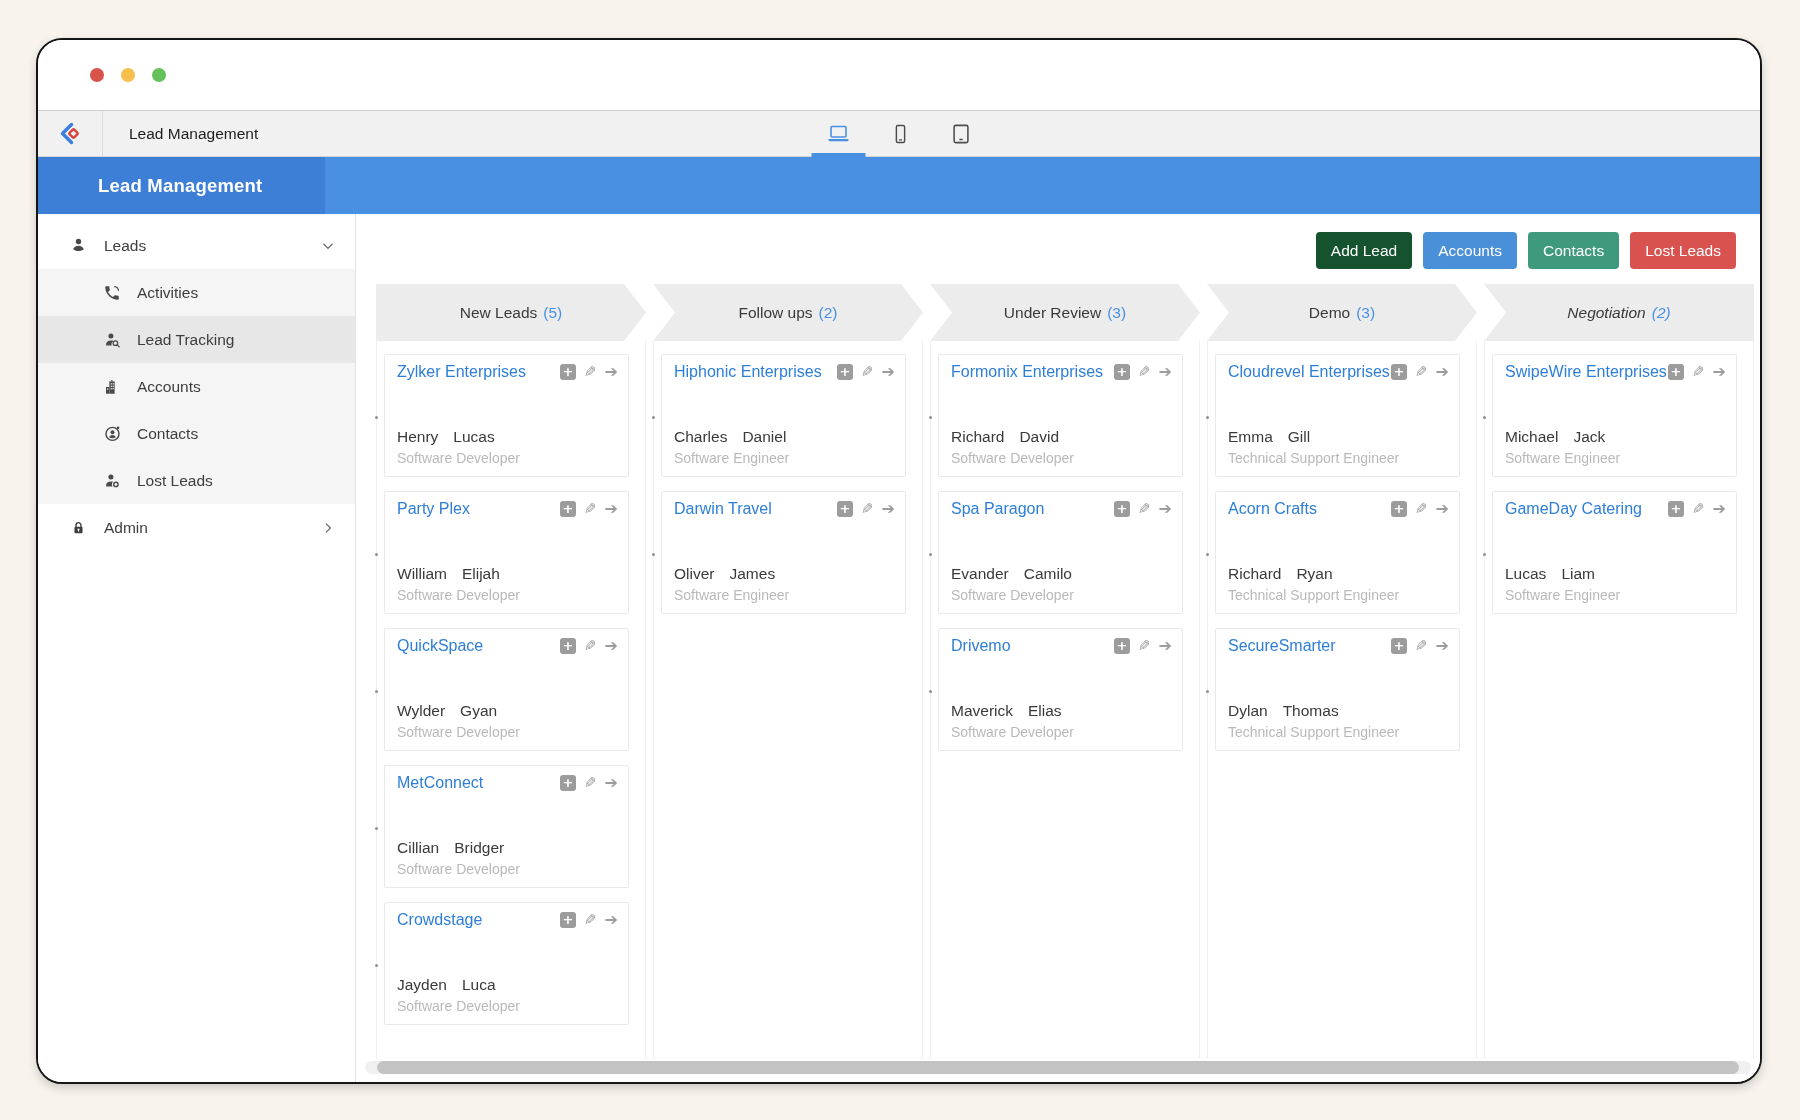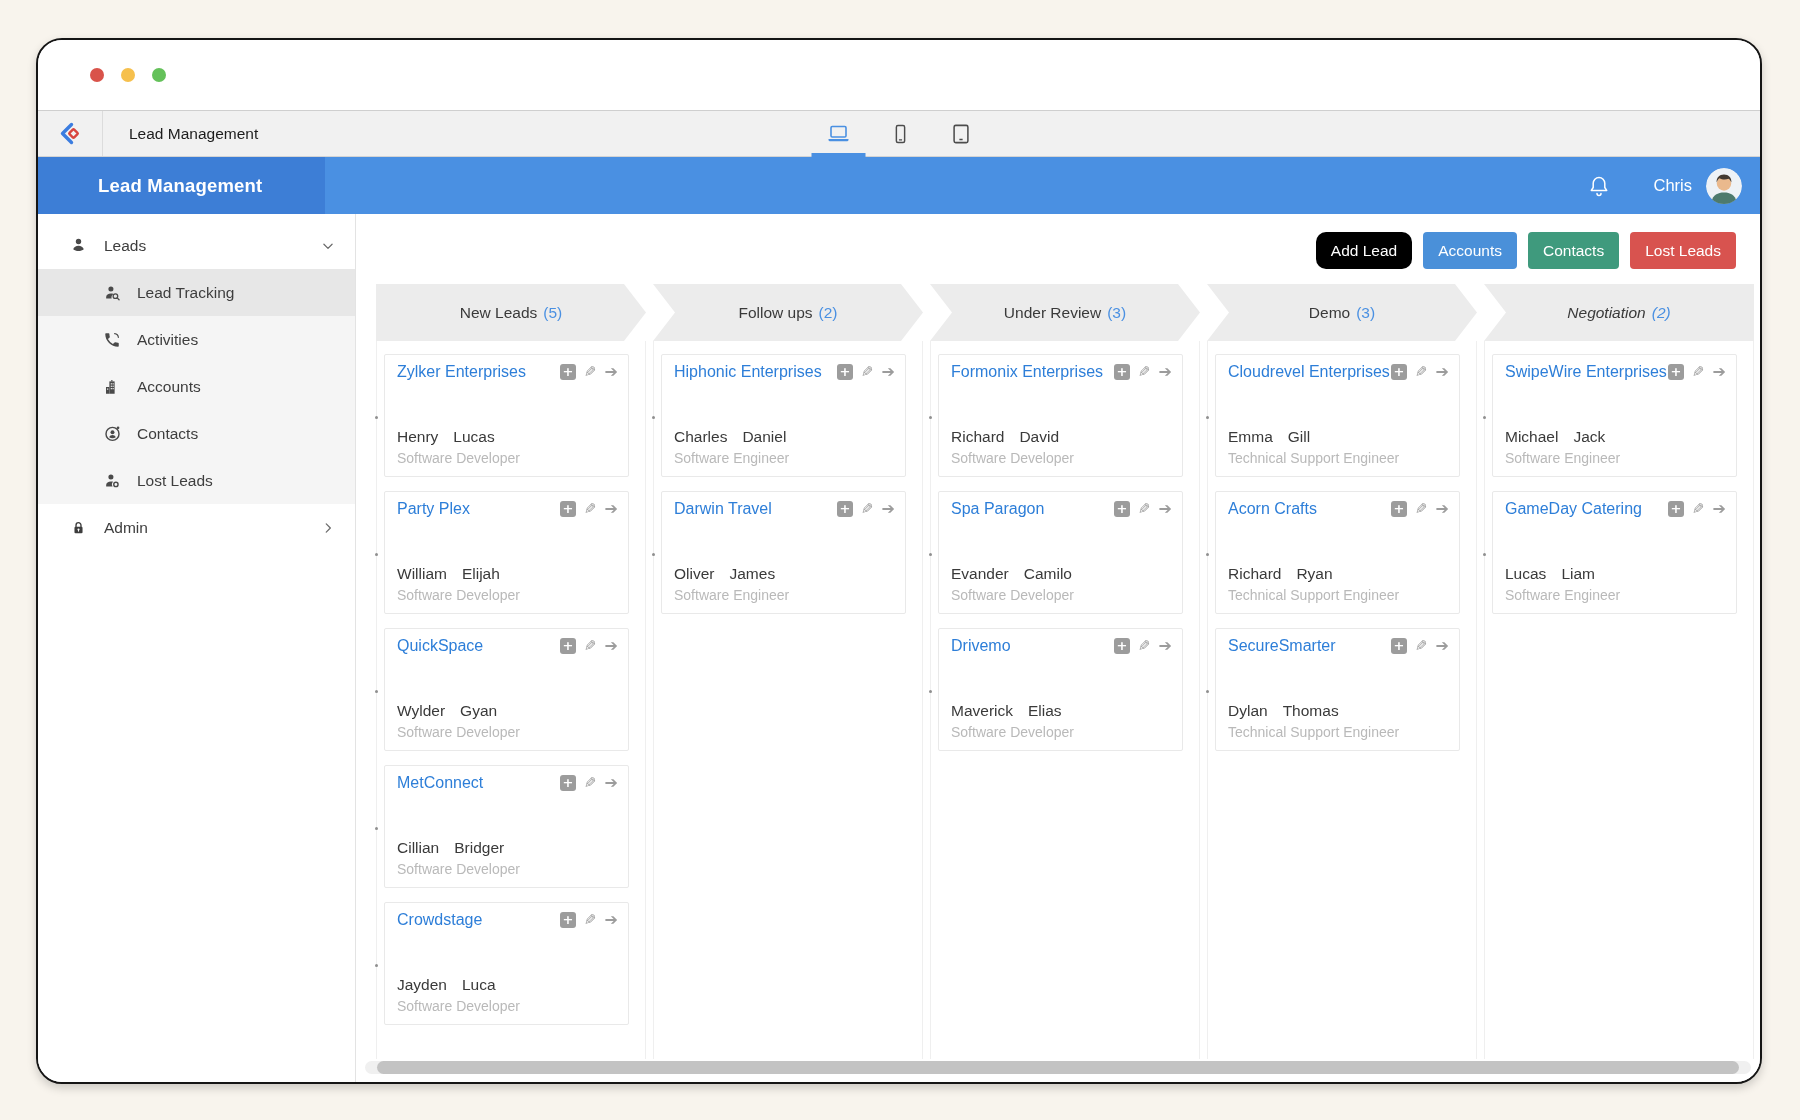--- a/index.html
+++ b/index.html
@@ -65,21 +65,21 @@
   .nav-row .nav-label{flex:1;}
   .nav-group{background:#f5f5f5;}
   .nav-sub{height:47px;display:flex;align-items:center;padding-left:64px;cursor:pointer;box-sizing:border-box;}
   .nav-sub .nav-ic{width:20px;height:20px;flex:none;display:flex;align-items:center;justify-content:center;margin-right:15px;}
   .nav-sub.active{background:#e7e7e7;}
   .chev{width:14px;height:14px;flex:none;}
   
   .main{flex:1;min-width:0;background:#fff;display:flex;flex-direction:column;}
   .actions{flex:none;display:flex;justify-content:flex-end;gap:11px;padding:18px 24px 0 0;}
   .btn{height:37px;display:flex;align-items:center;padding:0 15px;border-radius:4px;color:#fff;font-size:15.5px;cursor:pointer;}
-  .btn.add-lead{background:#000000;border-radius:10px;}
+  .btn.add-lead{background:#14532d;}
   .btn.accounts{background:#4a90d9;}
   .btn.contacts{background:#3f9a7d;}
   .btn.lost-leads{background:#d8534f;}
   
   .ribbon{flex:none;display:flex;margin:15px 6px 0 20px;height:57px;}
   .seg{flex:1;background:#ececec;display:flex;align-items:center;justify-content:center;margin-right:7px;font-size:15.5px;color:#3a3a3a;}
   .seg:last-child{margin-right:0;}
   .seg .count{color:#4a90e2;margin-left:6px;}
   .seg.first{clip-path:polygon(0 0,calc(100% - 22px) 0,100% 50%,calc(100% - 22px) 100%,0 100%);}
   .seg.mid{clip-path:polygon(0 0,calc(100% - 22px) 0,100% 50%,calc(100% - 22px) 100%,0 100%,22px 50%);}
@@ -156,39 +156,20 @@
           </svg>
         </span>
       </span>
     </div>
   </div>
 
   <div class="appheader">
     <div class="appheader-left">
       <span class="app-title">Lead Management</span>
     </div>
-    <div class="appheader-right">
-      <span class="bell-wrap">
-        <span>
-          <svg width="24" height="26" viewBox="0 0 24 24" fill="none" stroke="#fff" stroke-width="1.5" stroke-linecap="round" stroke-linejoin="round">
-            <path d="M12 3.5a5.8 5.8 0 0 0-5.8 5.8v4.2l-1.9 2.9h15.4l-1.9-2.9V9.3A5.8 5.8 0 0 0 12 3.5z"></path>
-            <path d="M10 19.5a2 2 0 0 0 4 0"></path>
-          </svg>
-        </span>
-      </span>
-      <span class="user-name">Chris</span>
-      <span class="avatar">
-        <svg width="36" height="36" viewBox="0 0 36 36">
-          <circle cx="18" cy="18" r="18" fill="#eef2f6"></circle>
-          <path d="M5.5 33.5c1.5-6.5 6.2-9 12.5-9s11 2.5 12.5 9a18 18 0 0 1-25 0z" fill="#4d7a6d"></path>
-          <circle cx="18" cy="15.5" r="7.2" fill="#eab98d"></circle>
-          <path d="M10.6 14.5c-.3-5 2.8-8 7.4-8s7.7 3 7.4 8c-.9-2-1.7-3.1-2.9-3.8-2.7 1.3-6.6 1-9-.5-1.3.9-2.3 2.3-2.9 4.3z" fill="#433a31"></path>
-        </svg>
-      </span>
-    </div>
   </div>
 
   <div class="bodyrow">
 
     <div class="sidebar">
       <div class="nav-row">
         <span class="nav-ic">
           <svg width="19" height="19" viewBox="0 0 24 24" fill="#4a4a4a">
             <circle cx="12" cy="7" r="3.4"></circle>
             <path d="M5.3 16.7c.9-2.9 3.5-4.4 6.7-4.4s5.8 1.5 6.7 4.4c-1.8 1.5-4.1 2.3-6.7 2.3s-4.9-.8-6.7-2.3z"></path>
@@ -196,39 +177,39 @@
         </span>
         <span class="nav-label">Leads</span>
         <span class="chev">
           <svg width="14" height="14" viewBox="0 0 24 24" fill="none" stroke="#6c6c6c" stroke-width="2.2" stroke-linecap="round" stroke-linejoin="round">
               <path d="M5 9l7 7 7-7"></path>
             </svg>
         </span>
       </div>
 
       <div class="nav-group">
+        <div class="nav-sub">
+          <span class="nav-ic">
+            <svg width="18" height="18" viewBox="0 0 24 24" fill="#4a4a4a">
+              <path d="M6.62 10.79a15.05 15.05 0 0 0 6.59 6.59l2.2-2.2a1 1 0 0 1 1.02-.24c1.12.37 2.33.57 3.57.57a1 1 0 0 1 1 1V20a1 1 0 0 1-1 1C10.85 21 3 13.15 3 3.99A1 1 0 0 1 4 3h3.5a1 1 0 0 1 1 1c0 1.25.2 2.45.57 3.57a1 1 0 0 1-.25 1.02z"></path>
+              <path d="M15.5 3.5c2.8.3 4.7 2.2 5 5" fill="none" stroke="#4a4a4a" stroke-width="1.5" stroke-linecap="round"></path>
+            </svg>
+          </span>
+          <span>Activities</span>
+        </div>
         <div class="nav-sub active">
           <span class="nav-ic">
             <svg width="19" height="19" viewBox="0 0 24 24" fill="#4a4a4a">
               <circle cx="10" cy="7.5" r="3.2"></circle>
               <path d="M4 17.8c0-3.1 2.7-4.6 6-4.6 1.2 0 2.3.2 3.2.6-1.5 1-2.5 2.5-2.5 4.3 0 .5.1 1 .2 1.4H4z"></path>
               <circle cx="15.7" cy="16.6" r="2.9" fill="none" stroke="#4a4a4a" stroke-width="1.6"></circle>
               <path d="M17.9 18.8l2.4 2.4" stroke="#4a4a4a" stroke-width="1.7" stroke-linecap="round"></path>
             </svg>
           </span>
           <span>Lead Tracking</span>
-        </div>
-        <div class="nav-sub">
-          <span class="nav-ic">
-            <svg width="18" height="18" viewBox="0 0 24 24" fill="#4a4a4a">
-              <path d="M6.62 10.79a15.05 15.05 0 0 0 6.59 6.59l2.2-2.2a1 1 0 0 1 1.02-.24c1.12.37 2.33.57 3.57.57a1 1 0 0 1 1 1V20a1 1 0 0 1-1 1C10.85 21 3 13.15 3 3.99A1 1 0 0 1 4 3h3.5a1 1 0 0 1 1 1c0 1.25.2 2.45.57 3.57a1 1 0 0 1-.25 1.02z"></path>
-              <path d="M15.5 3.5c2.8.3 4.7 2.2 5 5" fill="none" stroke="#4a4a4a" stroke-width="1.5" stroke-linecap="round"></path>
-            </svg>
-          </span>
-          <span>Activities</span>
         </div>
         <div class="nav-sub">
           <span class="nav-ic">
             <svg width="18" height="18" viewBox="0 0 24 24" fill="#4a4a4a">
               <path d="M11 2.5h1.6v2H11z"></path>
               <rect x="8.5" y="4.5" width="7" height="16.5"></rect>
               <rect x="4" y="12" width="4.5" height="9"></rect>
               <rect x="10.3" y="7" width="1.6" height="1.6" fill="#f5f5f5"></rect>
               <rect x="12.7" y="7" width="1.6" height="1.6" fill="#f5f5f5"></rect>
               <rect x="10.3" y="10.2" width="1.6" height="1.6" fill="#f5f5f5"></rect>

